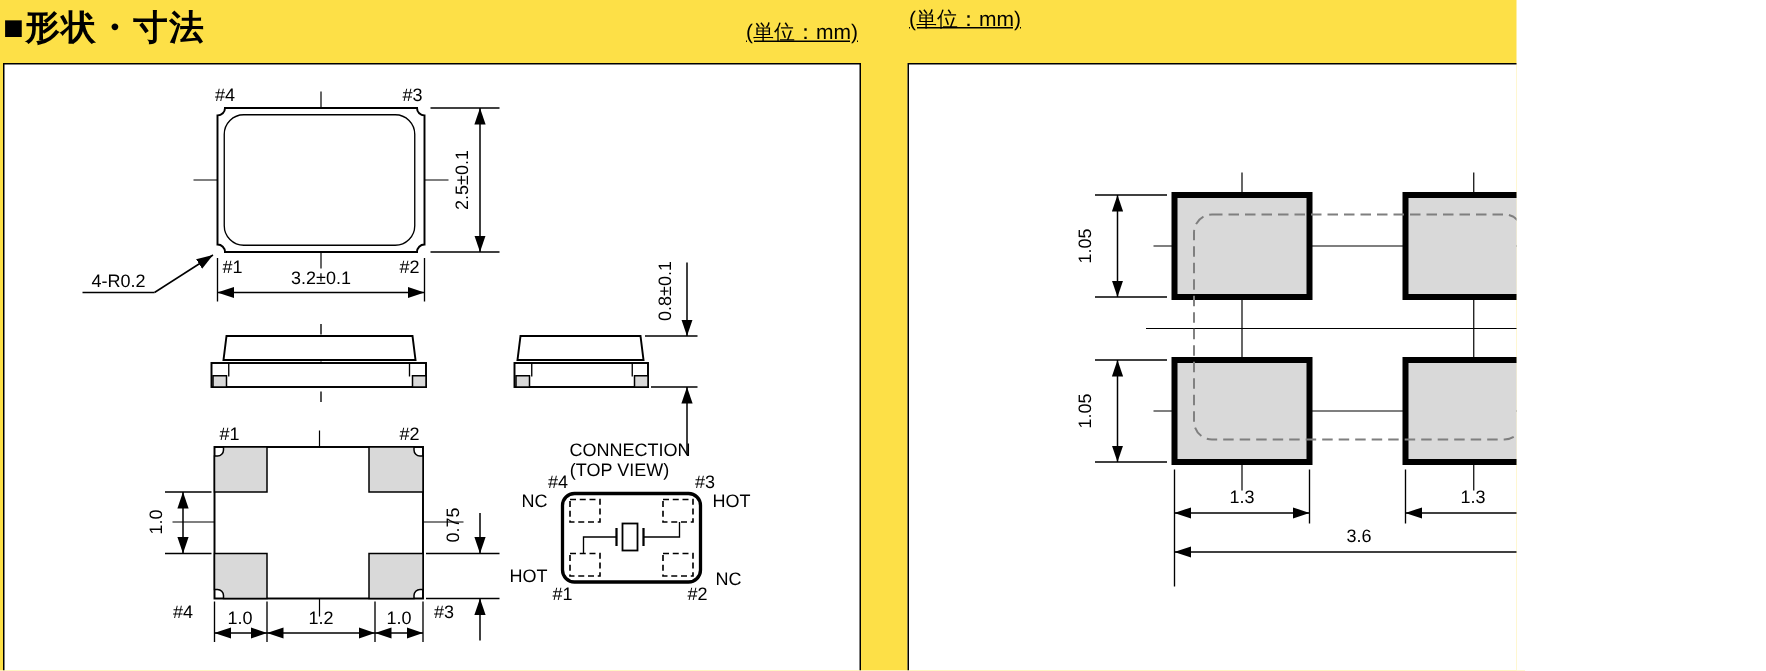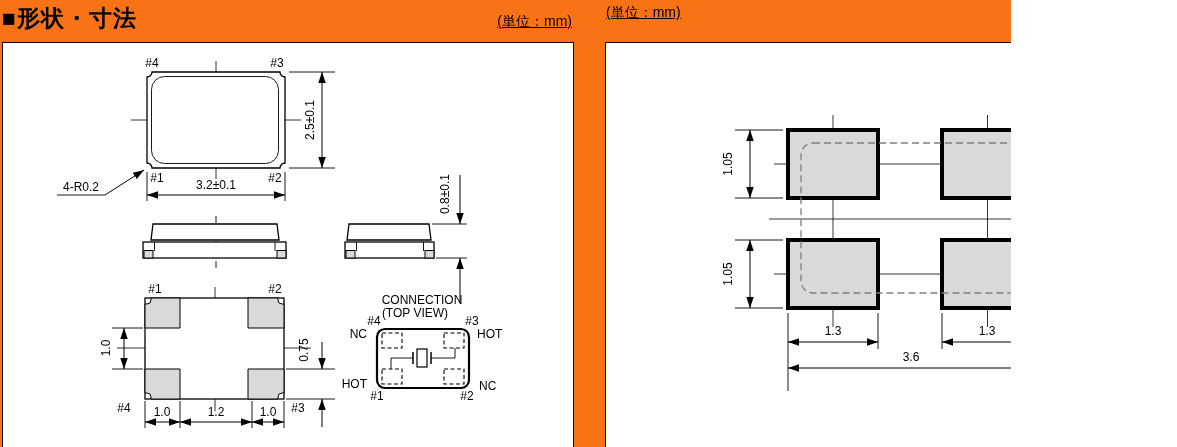--- a/index.html
+++ b/index.html
@@ -1,17 +1,17 @@
 <!DOCTYPE html>
 <html style="--pad-fill: #d9d9d9; --dash-col: #7f7f7f;"><head>
 <meta charset="utf-8">
 <style>
   html,body{margin:0;padding:0;background:#fff;}
-  #page{position:relative;width:1011px;height:447px;overflow:hidden;background:#f97316;
-        font-family:"Liberation Sans","DejaVu Sans",sans-serif;color:#000;text-align:center;}
+  #page{position:relative;width:1011px;height:447px;overflow:hidden;background:#fde047;
+        font-family:"Liberation Sans","DejaVu Sans",sans-serif;color:#000;}
   .panel-header{position:absolute;top:4px;display:flex;justify-content:space-between;align-items:flex-end;}
   .panel-title{font-size:23px;font-weight:bold;letter-spacing:1px;line-height:1.3;}
   .panel-unit{font-size:14px;padding-bottom:3px;text-decoration:underline;}
   .panel-box{position:absolute;top:42px;height:430px;border:1.6px solid #000;background:#fff;}
   svg text{font-size:12px;fill:#000;font-family:"Liberation Sans","DejaVu Sans",sans-serif;}
   .oline{fill:#fff;stroke:#000;stroke-width:1.3;}
   .thin{fill:none;stroke:#000;stroke-width:0.9;}
   .cl{fill:none;stroke:#000;stroke-width:0.8;}
   .cl-dash{fill:none;stroke:#000;stroke-width:0.9;stroke-dasharray:7 3 2 3;}
   .dim{fill:none;stroke:#000;stroke-width:1;}

